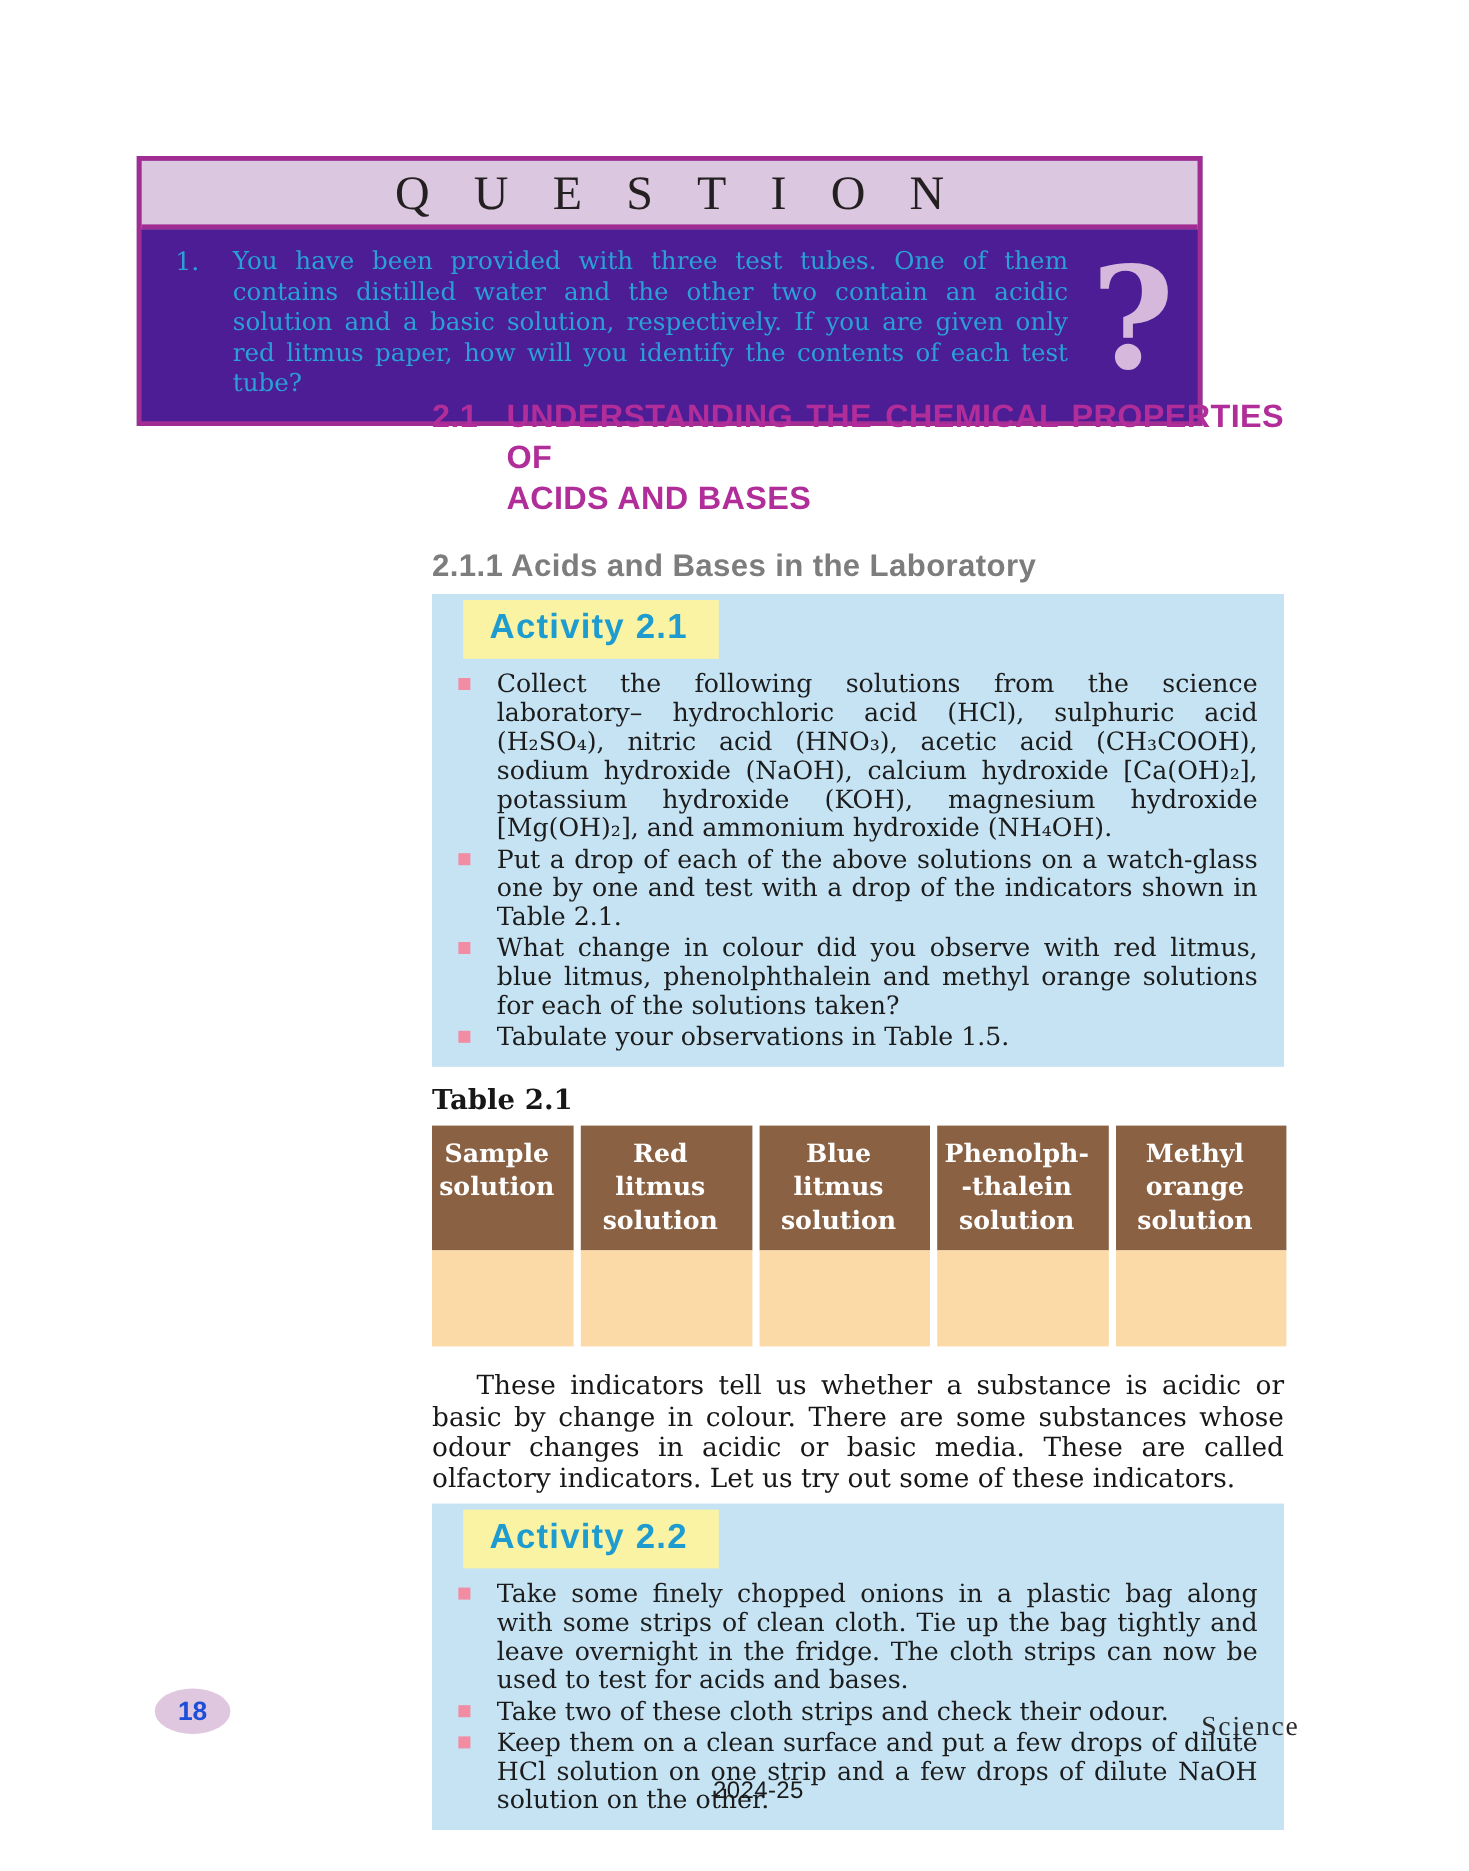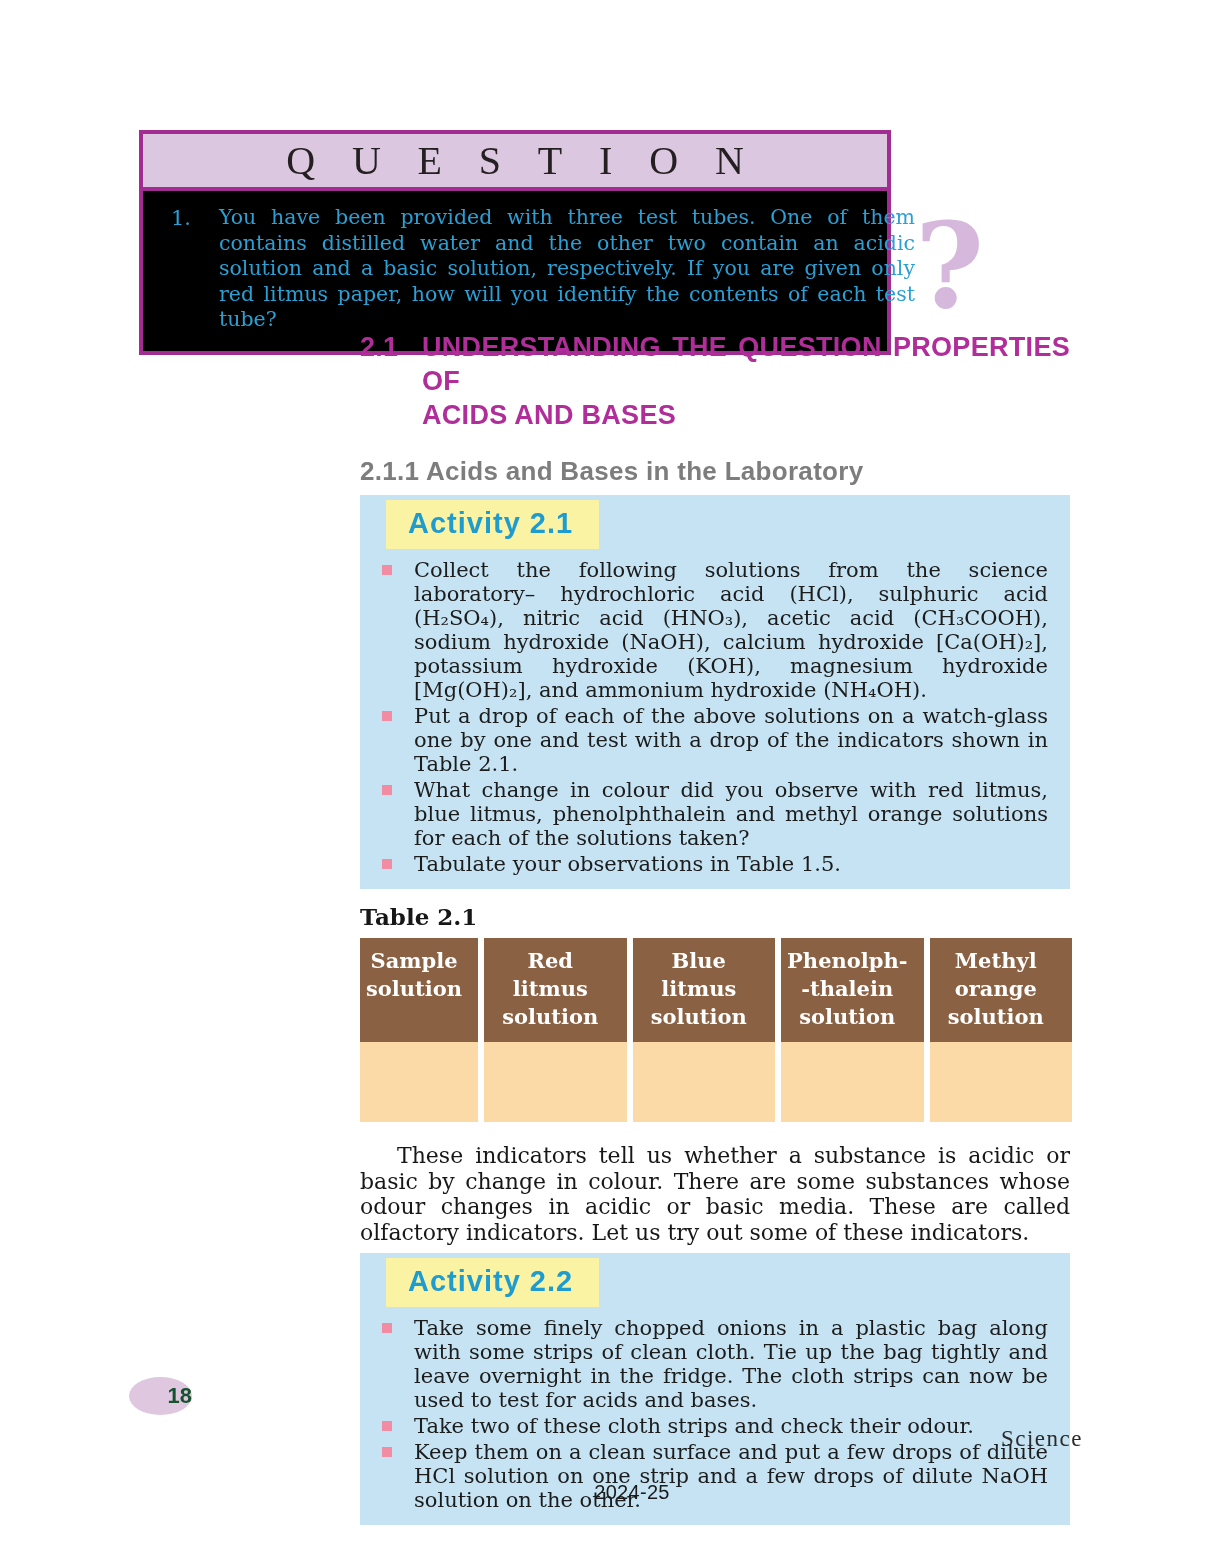--- a/index.html
+++ b/index.html
@@ -4,22 +4,22 @@
 <style>
   html,body { margin:0; padding:0; background:#ffffff; }
   #page {
     position:relative; width:1224px; height:1559px; background:#ffffff;
     font-family:"DejaVu Serif","Liberation Serif",serif; color:#1b1b1b;
     overflow:hidden;
   }
 
   
   .qbox {
-    position:absolute; left:139px; top:130px; width:752px;
-    border:4px solid var(--magenta,#A12C92); background:#000000; box-sizing:border-box;
+    position:absolute; left:114px; top:130px; width:888px;
+    border:4px solid var(--magenta,#A12C92); background:#4c1d95; box-sizing:border-box;
   }
   .qbox-header {
     background:var(--lavender,#DCC7E0);
     border-bottom:4px solid var(--magenta,#A12C92);
     height:53px; display:flex; align-items:center; justify-content:center;
   }
   .qbox-title {
     font-family:"Liberation Serif","DejaVu Serif",serif;
     font-size:40px; font-weight:normal; color:#241f20;
     letter-spacing:0.92em; padding-left:0.92em; white-space:nowrap;
@@ -96,25 +96,25 @@
   .td { background:var(--cell-peach,#FCDAA8); height:80px; }
 
   
   .para {
     margin-top:21px; font-size:22px; line-height:25.5px; text-align:justify;
     color:#171717; text-indent:37px;
   }
 
   
   .page-badge {
-    position:absolute; left:129px; top:1377px; width:63px; height:38px;
+    position:absolute; left:129px; top:1407px; width:63px; height:38px;
     border-radius:50%; background:var(--badge-pink,#E0C7E0);
-    display:flex; align-items:center; justify-content:flex-end;
-    font-family:"Liberation Sans","DejaVu Sans",sans-serif; font-weight:bold;
-    font-size:22px; color:#14532d;
+    display:flex; align-items:center; justify-content:center;
+    font-family:"Liberation Sans","DejaVu Sans",sans-serif; font-weight:bold;
+    font-size:22px; color:#1d4ed8;
   }
   .book-title {
     position:absolute; right:141px; top:1426px;
     font-family:"Liberation Serif","DejaVu Serif",serif;
     font-size:23px; letter-spacing:1.5px; color:#2b2b2b;
   }
   .edition {
     position:absolute; left:0; top:1481px; width:100%; text-align:center;
     font-family:"Liberation Sans","DejaVu Sans",sans-serif;
     font-size:20px; color:#1a1a1a; letter-spacing:0.3px;padding-left:20px;
@@ -133,21 +133,21 @@
       <span class="q-num">1.</span>
       <div class="q-text">You have been provided with three test tubes. One of them contains distilled water and the other two contain an acidic solution and a basic solution, respectively. If you are given only red litmus paper, how will you identify the contents of each test tube?</div>
       <div class="q-mark">?</div>
     </div>
   </div>
 
   <div class="main">
 
     <div class="sec-heading">
       <span class="sec-num">2.1</span>
-      <div class="sec-line1">UNDERSTANDING THE QUESTION PROPERTIES OF</div>
+      <div class="sec-line1">UNDERSTANDING THE CHEMICAL PROPERTIES OF</div>
       <div class="sec-line2">ACIDS AND BASES</div>
     </div>
 
     <div class="subsec">2.1.1 Acids and Bases in the Laboratory</div>
 
     <div class="activity">
       <span class="act-label">Activity 2.1</span>
       <div class="act-bullets">
         <div class="bullet">
           <span class="bullet-marker"></span>

